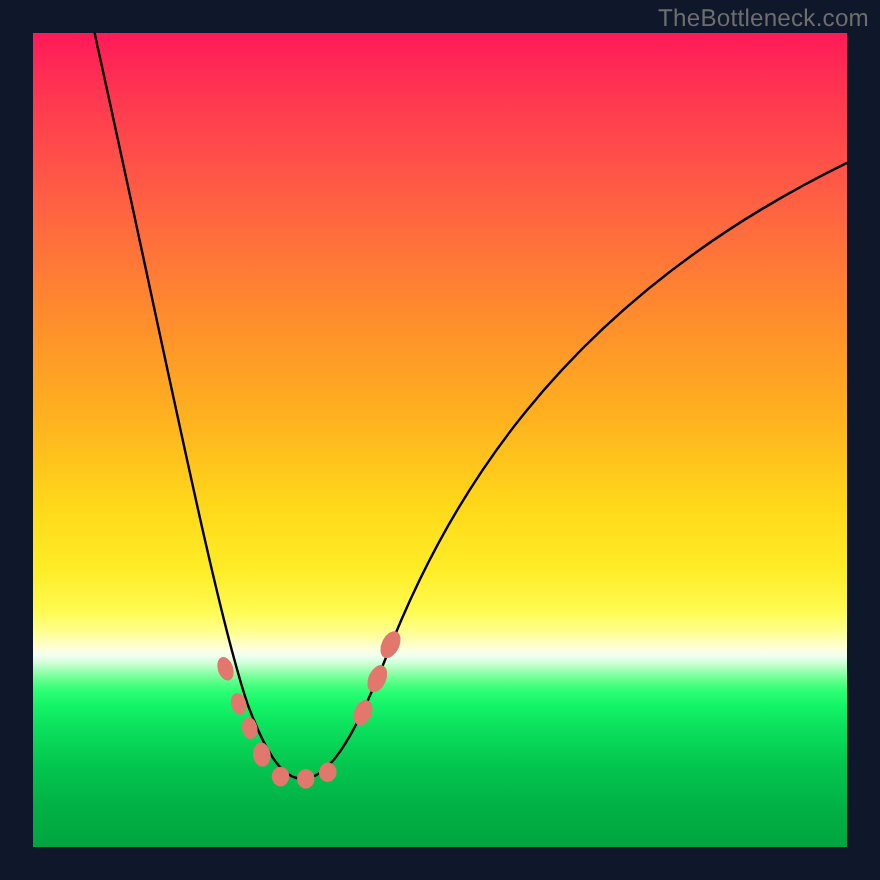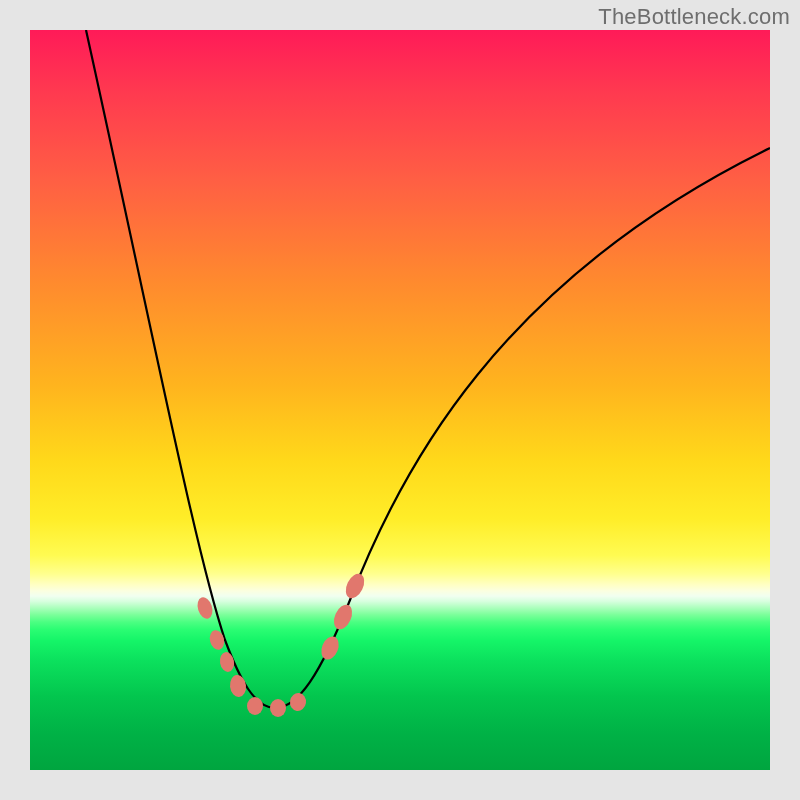--- a/index.html
+++ b/index.html
@@ -8,21 +8,21 @@
     width: 800px;
     height: 800px;
     overflow: hidden;
     background: #000;
     font-family: Arial, Helvetica, sans-serif;
   }
   .outer {
     position: relative;
     width: 800px;
     height: 800px;
-    background: #e5e5e5;
+    background: #0f172a;
   }
   .plot-area {
     position: absolute;
     left: 30px;
     top: 30px;
     width: 740px;
     height: 740px;
     background: linear-gradient(
       to bottom,
       #ff1a58 0%,

